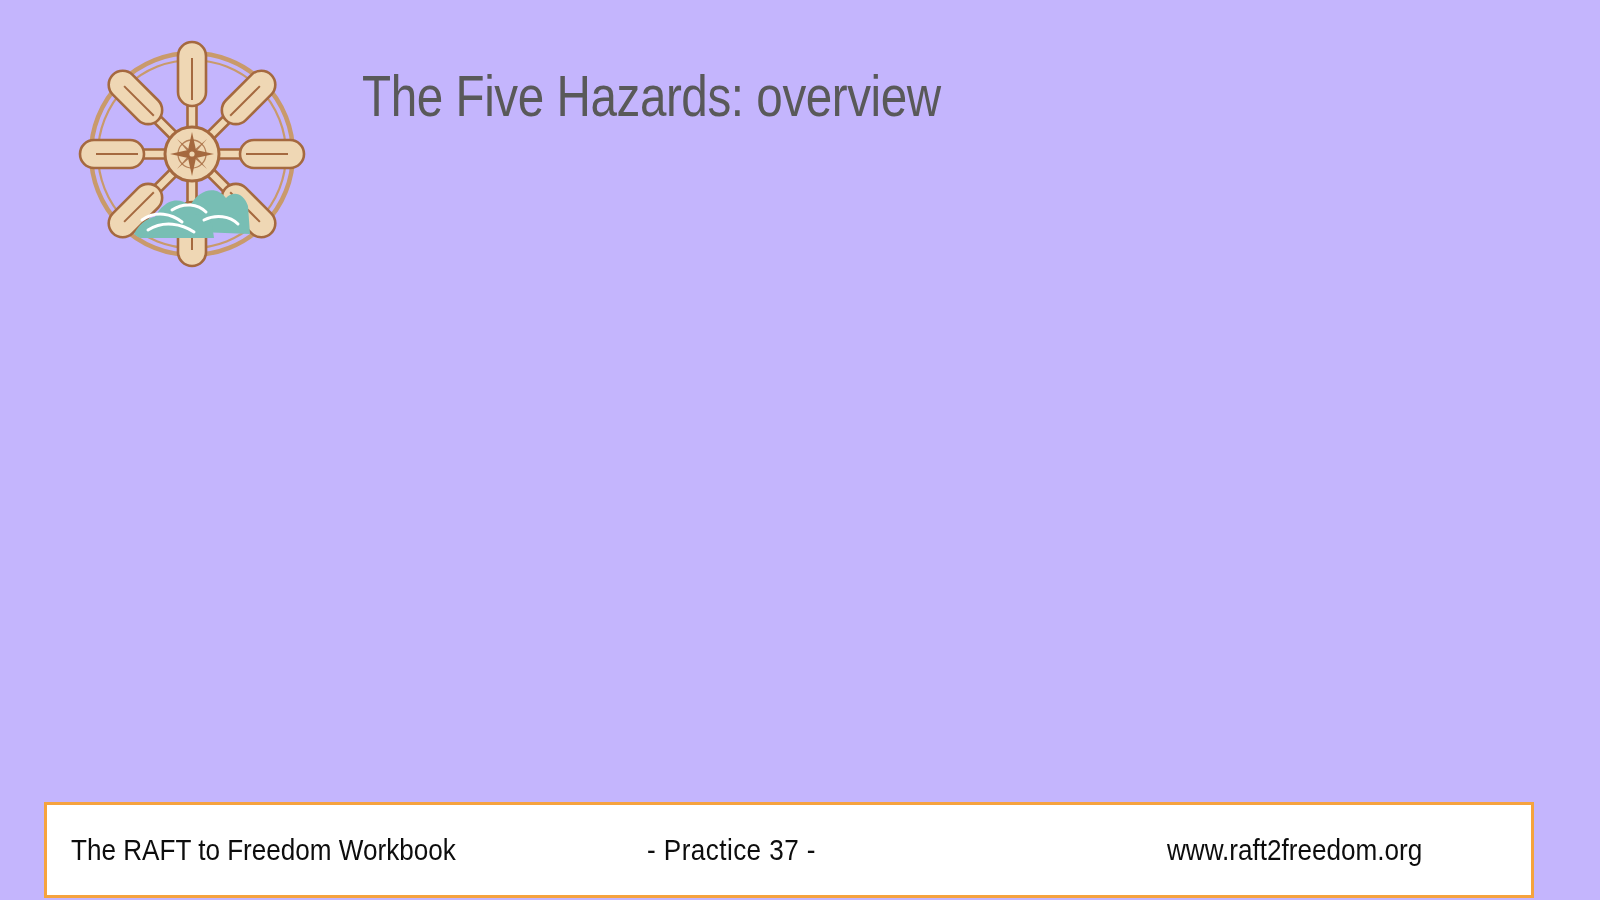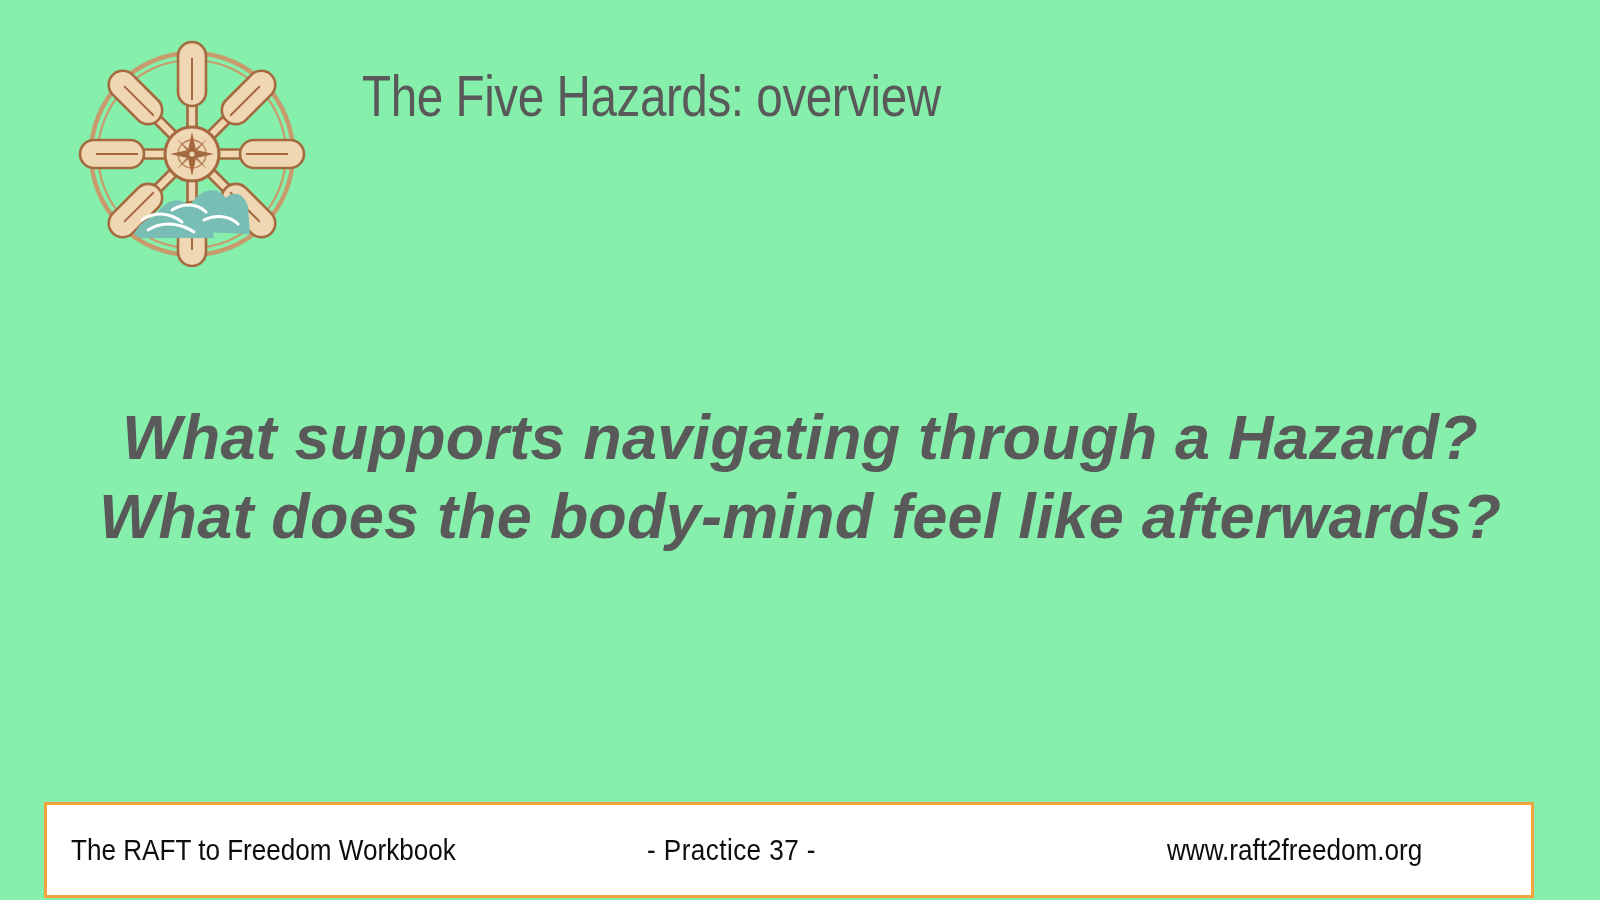--- a/index.html
+++ b/index.html
@@ -12,21 +12,21 @@
     height: 900px;
     position: relative;
     overflow: hidden;
     font-family: "Liberation Sans", sans-serif;
   }
 
   
   #slide {
     position: absolute;
     inset: 0;
-    background: #86efac;
+    background: #c4b5fd;
     padding-left: 38px;
   }
 
   
   #logo-mark {
     position: absolute;
     left: 72px;
     top: 34px;
     width: 240px;
     height: 240px;
@@ -166,23 +166,20 @@
         <path d="M105 135 L119 123 L117 121 Z" opacity="0.85"></path>
         <path d="M135 135 L121 123 L123 121 Z" opacity="0.85"></path>
         <circle cx="120" cy="120" r="3.4" fill="#EFD7B4" stroke="#A5693F" stroke-width="1.6"></circle>
         <circle cx="120" cy="120" r="14" fill="none" stroke="#A5693F" stroke-width="1.3" opacity="0.8"></circle>
       </g>
     </svg>
   </div>
 
   <div id="slide-title">The Five Hazards: overview</div>
 
-  <div id="body-block">
-    <div id="body-text">What supports navigating through a Hazard? What does the body-mind feel like afterwards?</div>
-  </div>
 
   <div id="footer-bar">
     <span class="footer-cell" id="footer-workbook">The RAFT to Freedom Workbook</span>
     <span class="footer-cell" id="footer-practice">-   Practice 37   -</span>
     <span class="footer-cell" id="footer-url">www.raft2freedom.org</span>
   </div>
 
 </div>
 
 </body></html>

